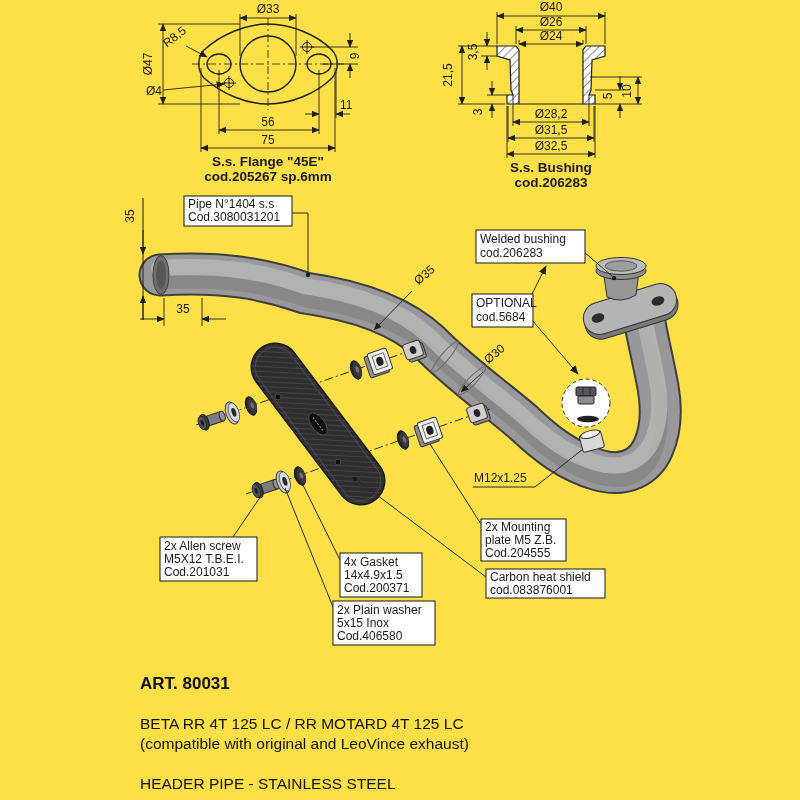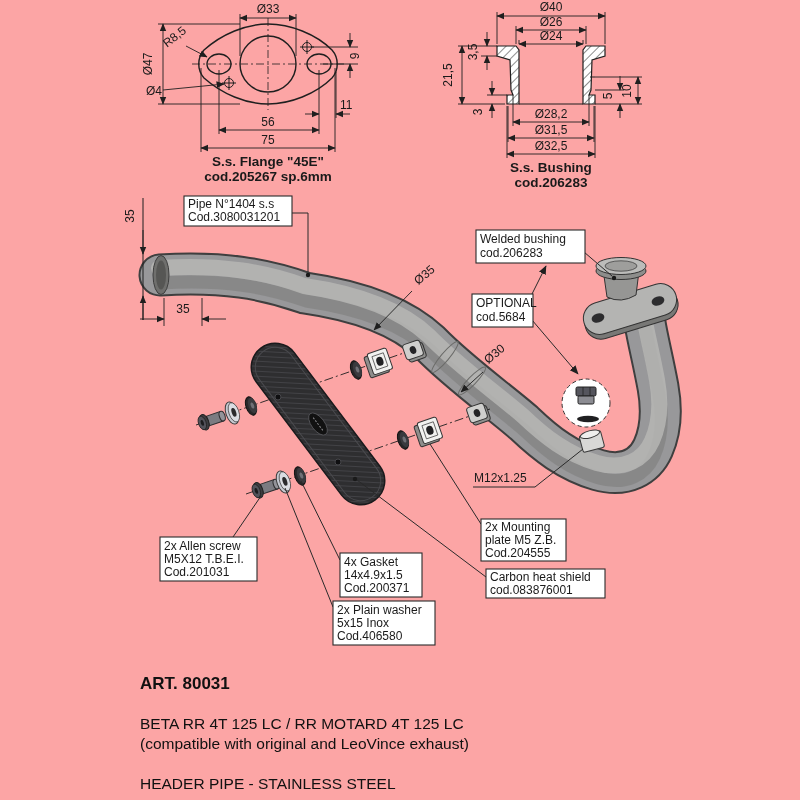--- a/index.html
+++ b/index.html
@@ -1,16 +1,16 @@
 <!DOCTYPE html>
 <html><head>
 <meta charset="utf-8">
 <style>
   html,body{margin:0;padding:0;background:#ffffff;}
-  .page{position:relative;width:800px;height:800px;background:#fca5a5;overflow:hidden;
+  .page{position:relative;width:800px;height:800px;background:#fde047;overflow:hidden;
         font-family:"Liberation Sans", sans-serif;text-decoration:underline;}
   svg{display:block;}
   text{fill:#1a1a1a;font-family:"Liberation Sans", sans-serif;}
   .dim{font-size:12px;}
   .cap{font-size:13.5px;font-weight:bold;}
   .lbl{font-size:12px;}
   .thin{stroke:#1f1f1f;stroke-width:1;fill:none;}
   .thick{stroke:#1f1f1f;stroke-width:1.4;fill:none;}
   .dash{stroke:#1f1f1f;stroke-width:0.9;fill:none;stroke-dasharray:9 3 2 3;}
   .box{fill:#ffffff;stroke:#2a2a2a;stroke-width:1.1;}

